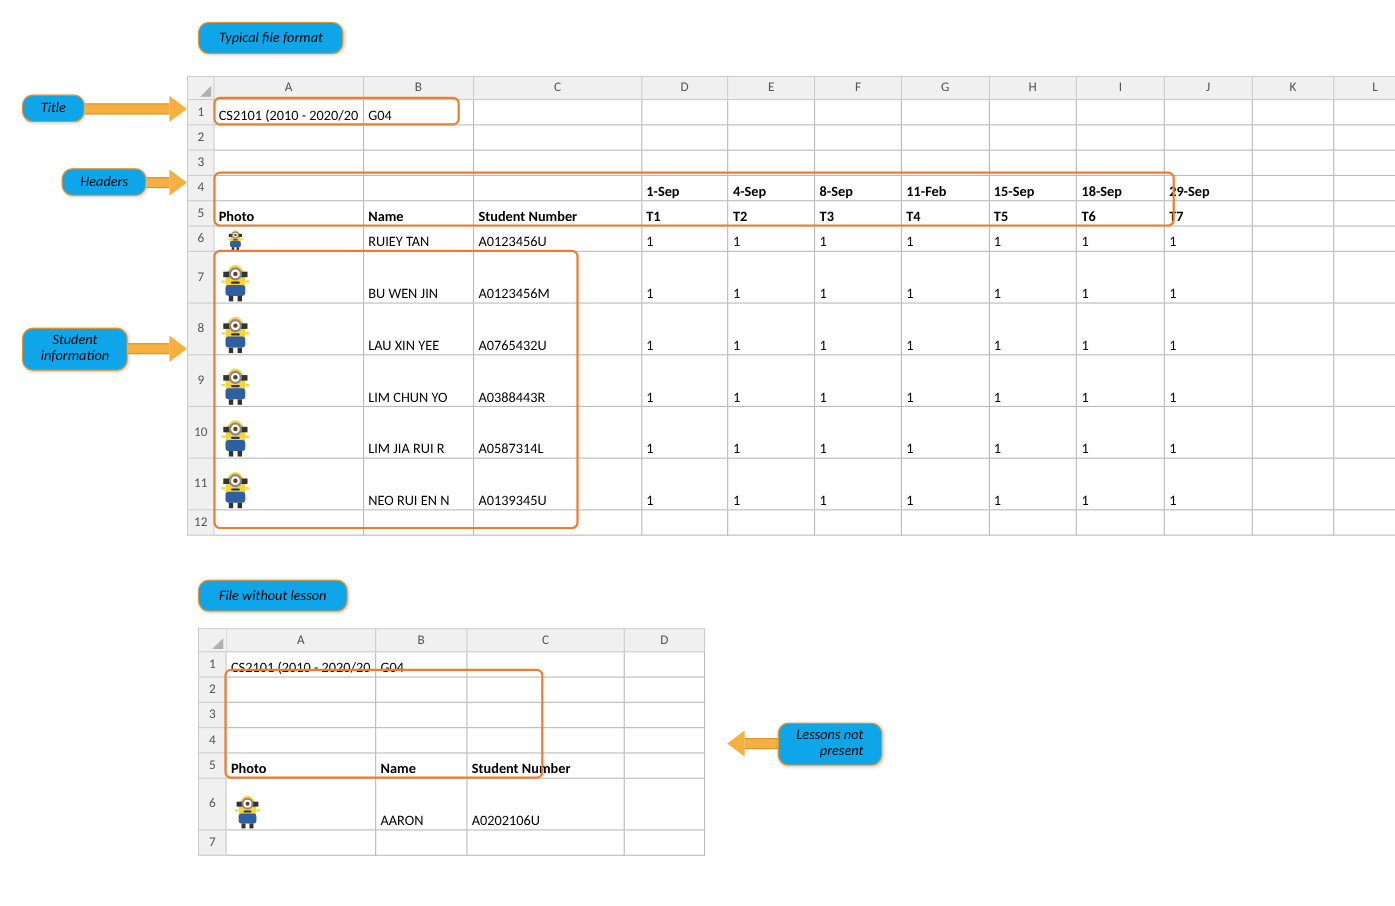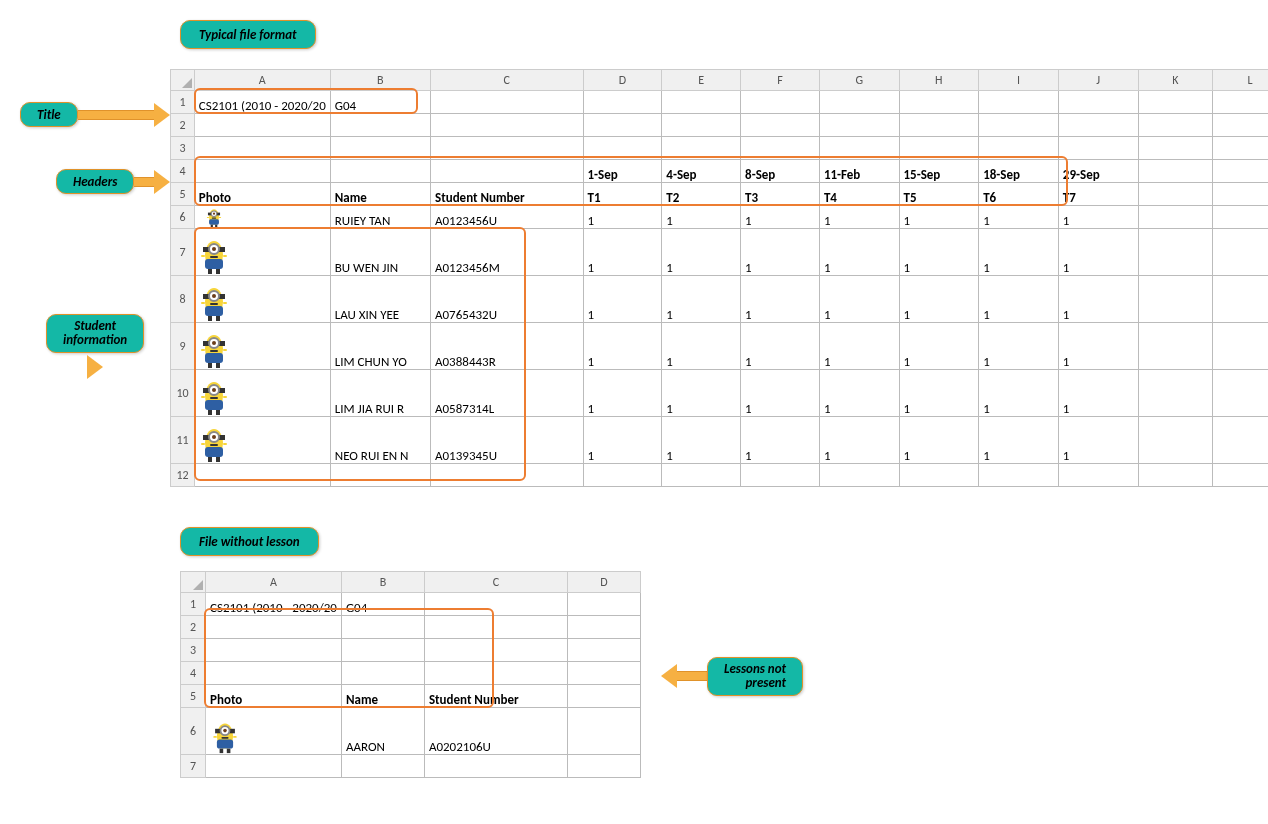--- a/index.html
+++ b/index.html
@@ -6,25 +6,25 @@
     font-family: Calibri, Arial, sans-serif;
     background: #fff;
     margin: 0;
     padding: 20px;
     font-size: 13px;
     color: #000;
     width: 1268px;
   }
   .callout {
     display: inline-block;
-    background: #14b8a6;
+    background: #0ea5e9;
     border: 1.5px solid #E0922A;
     border-radius: 10px;
     padding: 6px 18px;
-    font-weight: bold;
+    font-weight: normal;
     font-style: italic;
     color: #000;
     box-shadow: 1px 1px 3px rgba(0,0,0,0.2);
   }
   .callout.small { padding: 4px 16px; }
   .arrow-shaft {
     height: 8px;
     background: #F6B042;
     border-top: 1px solid #E0922A;
     border-bottom: 1px solid #E0922A;
@@ -100,37 +100,37 @@
 <div style="margin-left: 160px;">
   <div class="callout">
     <span>Typical file format</span>
   </div>
 </div>
 
 <div class="row-flex" style="margin-top:20px; align-items:flex-start;">
 
   <div style="width:160px; position:relative;">
 
-    <div class="row-flex" style="margin-top:33px;">
+    <div class="row-flex" style="margin-top:17px;">
       <div class="callout small">
         <span>Title</span>
       </div>
       <div class="arrow-shaft" style="flex:1;"></div>
       <div class="arrow-head-right"></div>
     </div>
 
     <div class="row-flex" style="margin-top:42px;padding-left:36px;">
       <div class="callout small">
         <span>Headers</span>
       </div>
       <div class="arrow-shaft" style="flex:1;"></div>
       <div class="arrow-head-right"></div>
     </div>
 
-    <div class="row-flex" style="margin-top:120px;flex-direction:column;">
+    <div class="row-flex" style="margin-top:120px;">
       <div class="callout small" style="text-align:center; line-height:1.1;">
         <div>Student</div>
         <div>information</div>
       </div>
       <div class="arrow-shaft" style="flex:1;"></div>
       <div class="arrow-head-right"></div>
     </div>
   </div>
 
   <div class="pos-wrap">

